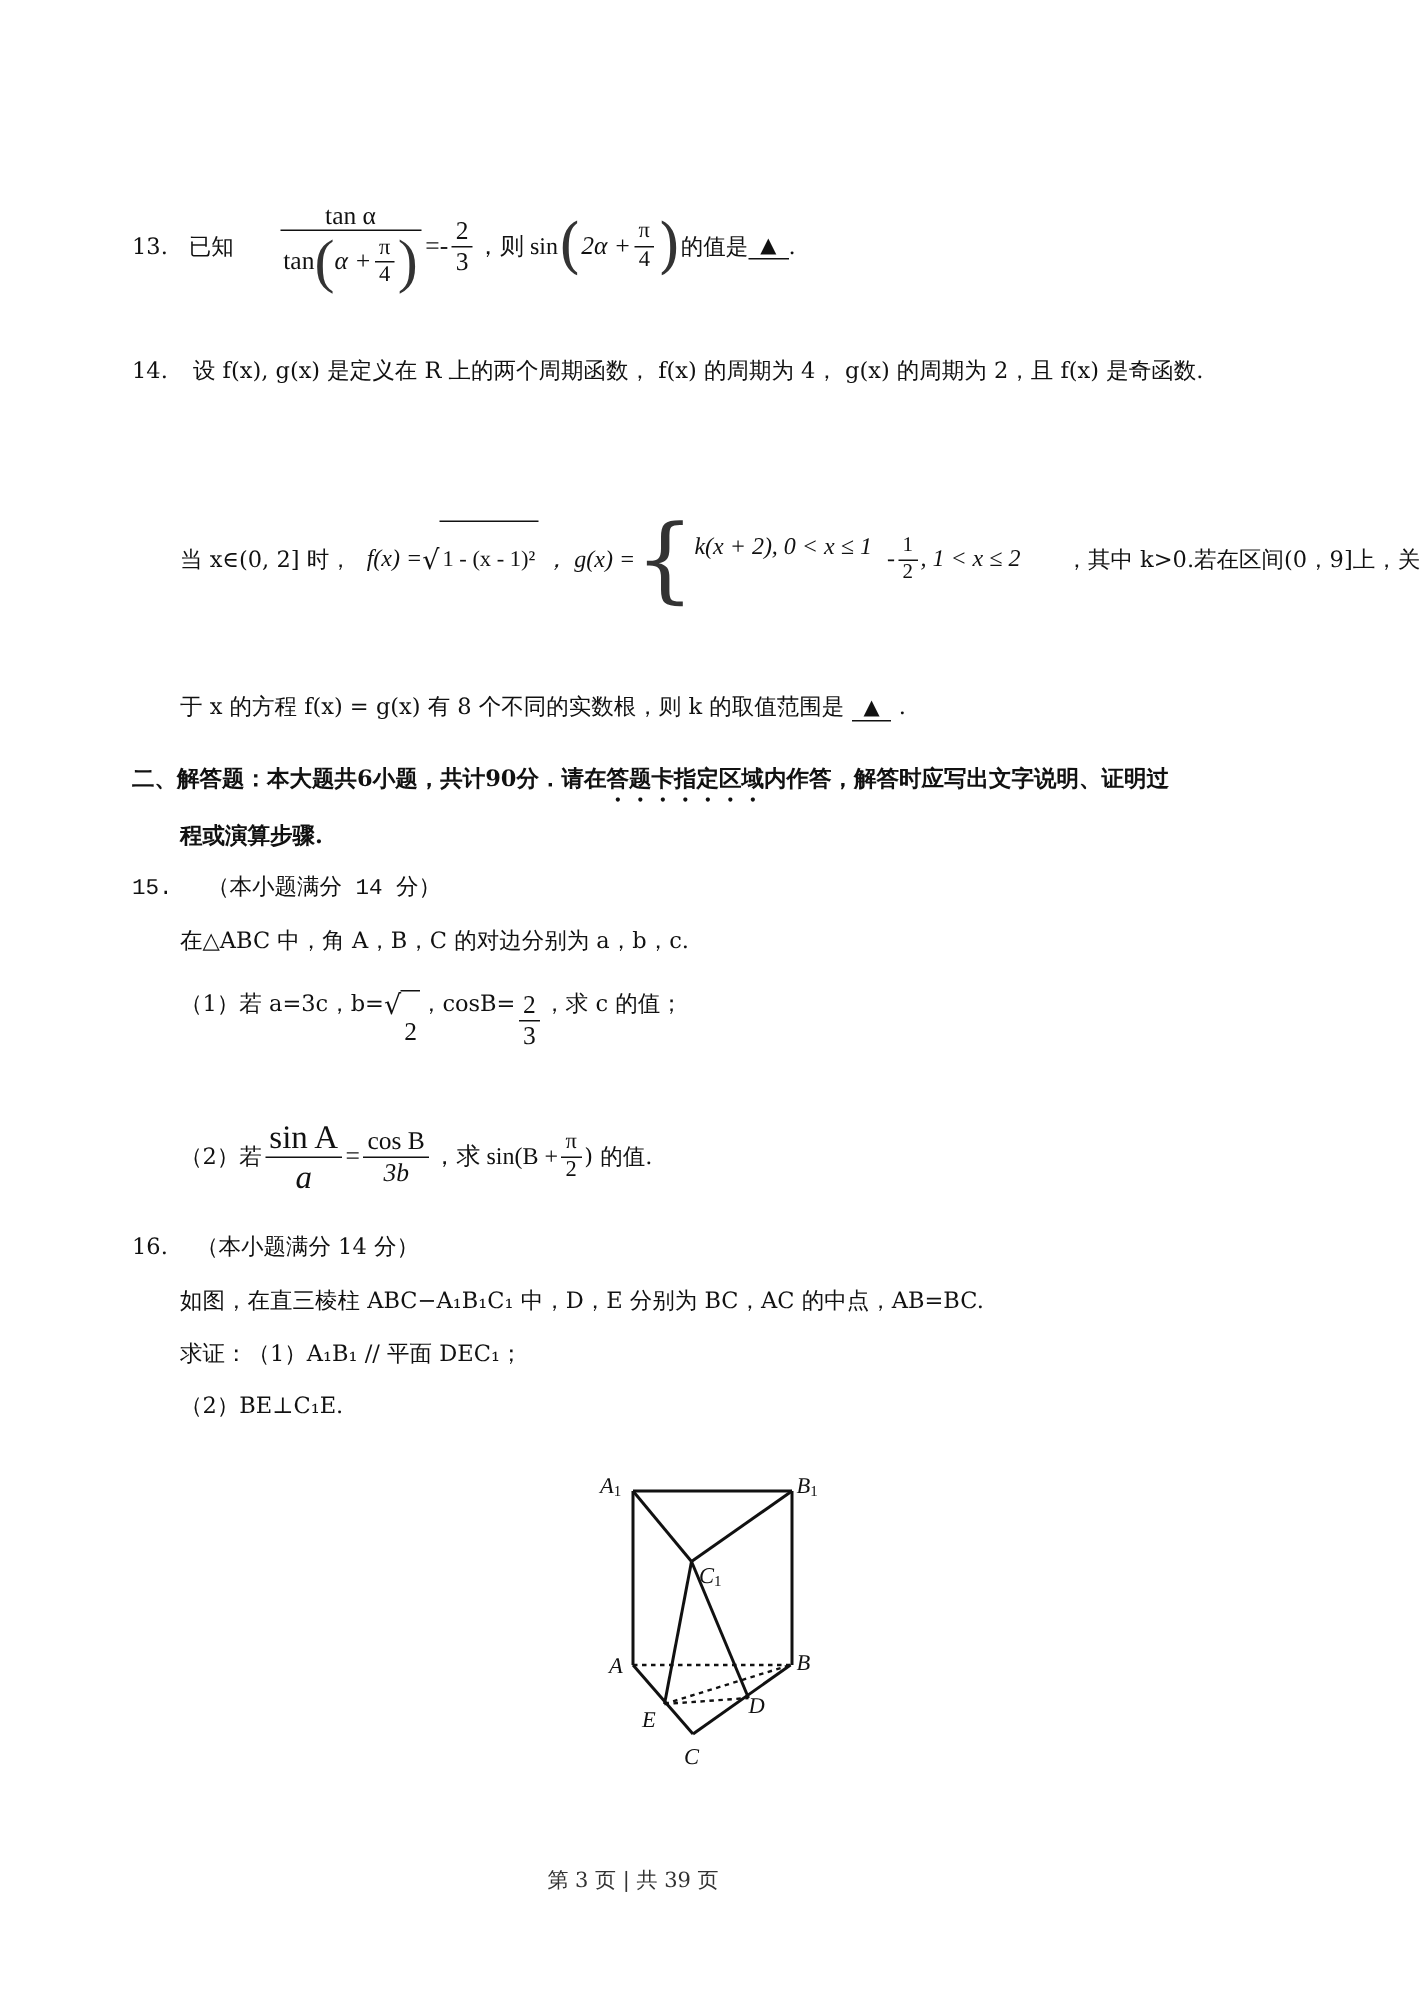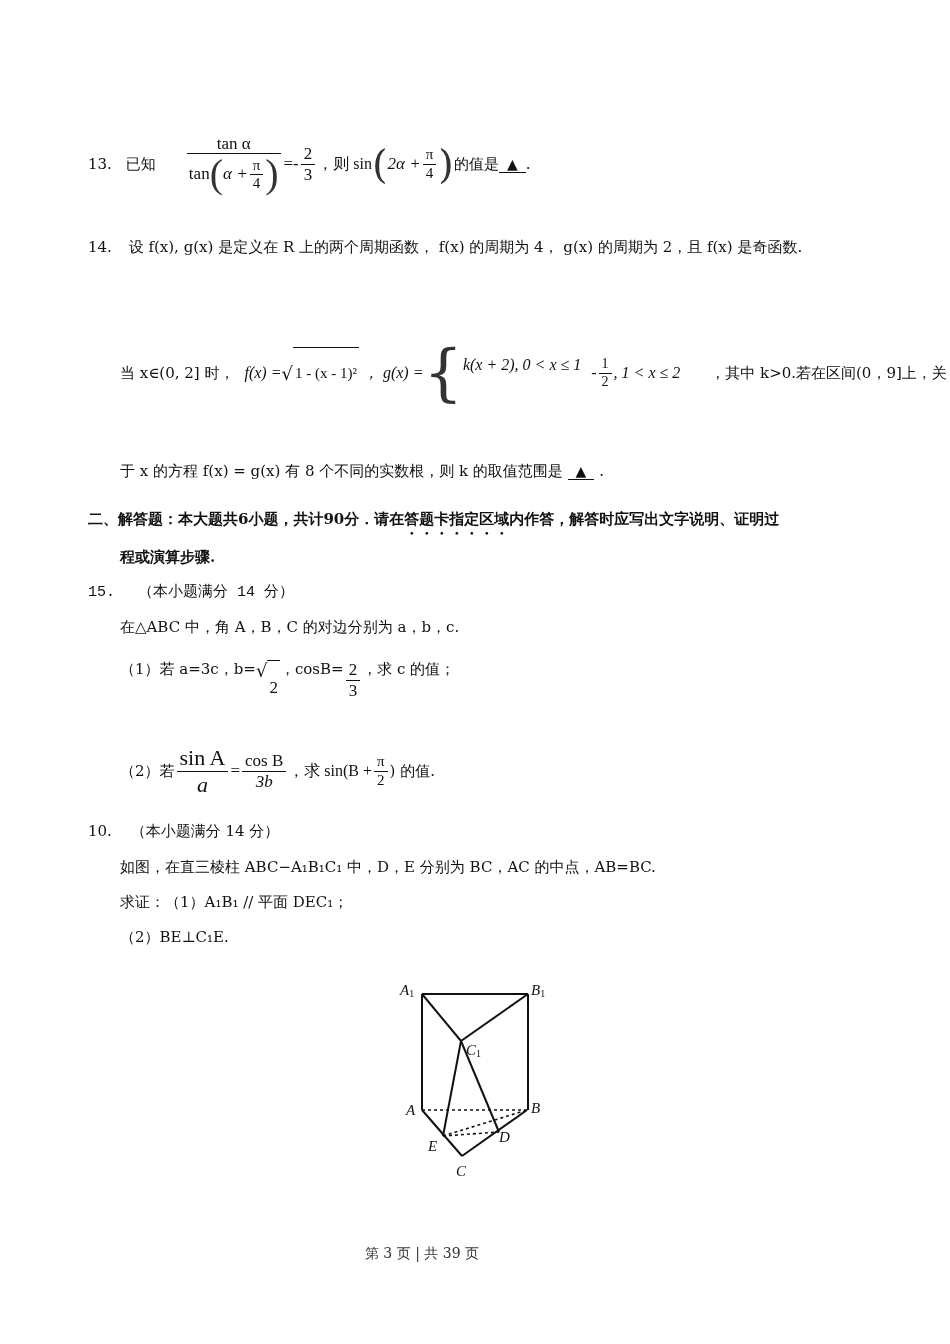--- a/index.html
+++ b/index.html
@@ -127,21 +127,21 @@
   </span>
   <span class="m" style="font-size:16px;">，求 sin(B +</span>
   <span class="frac m" style="font-size:15px;">
     <span class="num">π</span>
     <span class="den">2</span>
   </span>
   <span>) 的值.</span>
 </div>
 
 <div class="abs" style="left:88px; top:822px;">
-  <span style="margin-right:14px;">10.</span>
+  <span style="margin-right:14px;">16.</span>
   <span>（本小题满分 14 分）</span>
 </div>
 <div class="abs" style="left:120px; top:858px;">
   <span>如图，在直三棱柱 ABC−A₁B₁C₁ 中，D，E 分别为 BC，AC 的中点，AB=BC.</span>
 </div>
 <div class="abs" style="left:120px; top:893px;">
   <span>求证：（1）A₁B₁ // 平面 DEC₁；</span>
 </div>
 <div class="abs" style="left:120px; top:928px;">
   <span>（2）BE⊥C₁E.</span>

